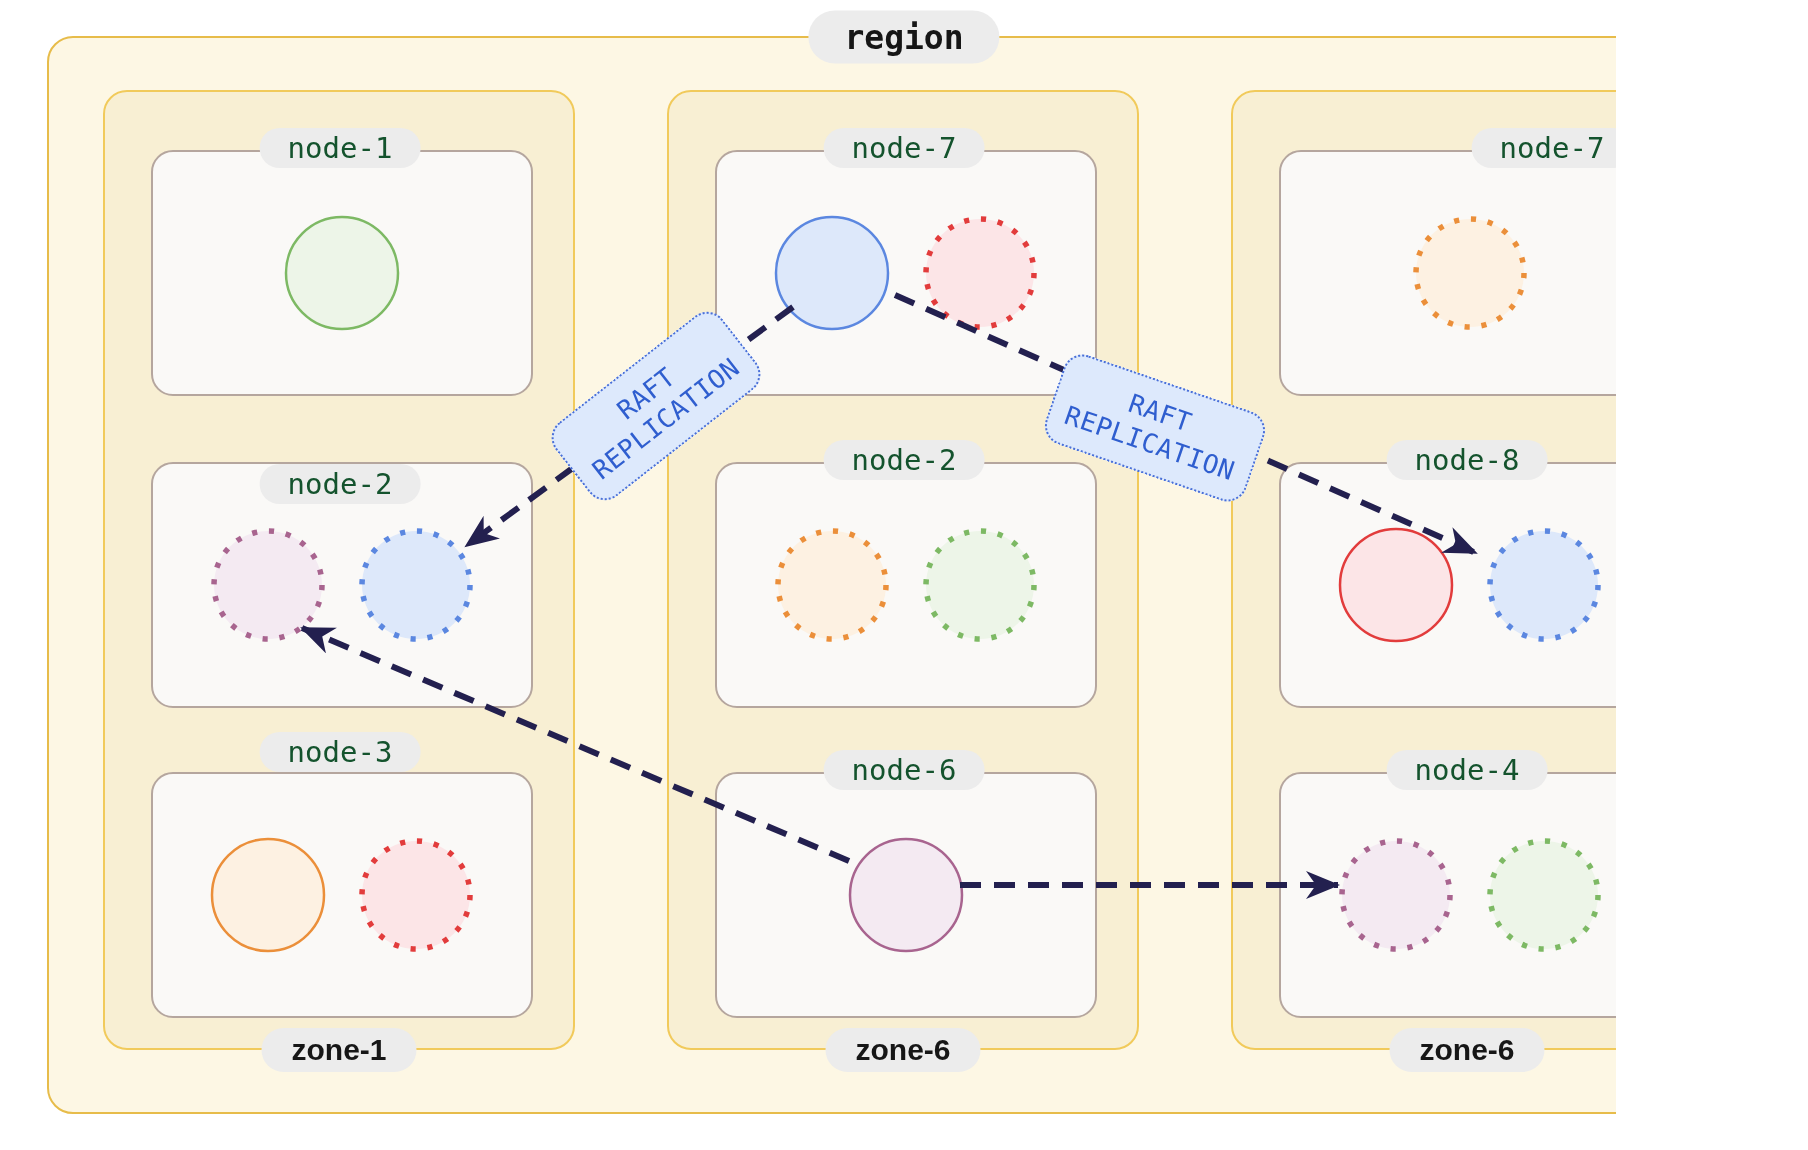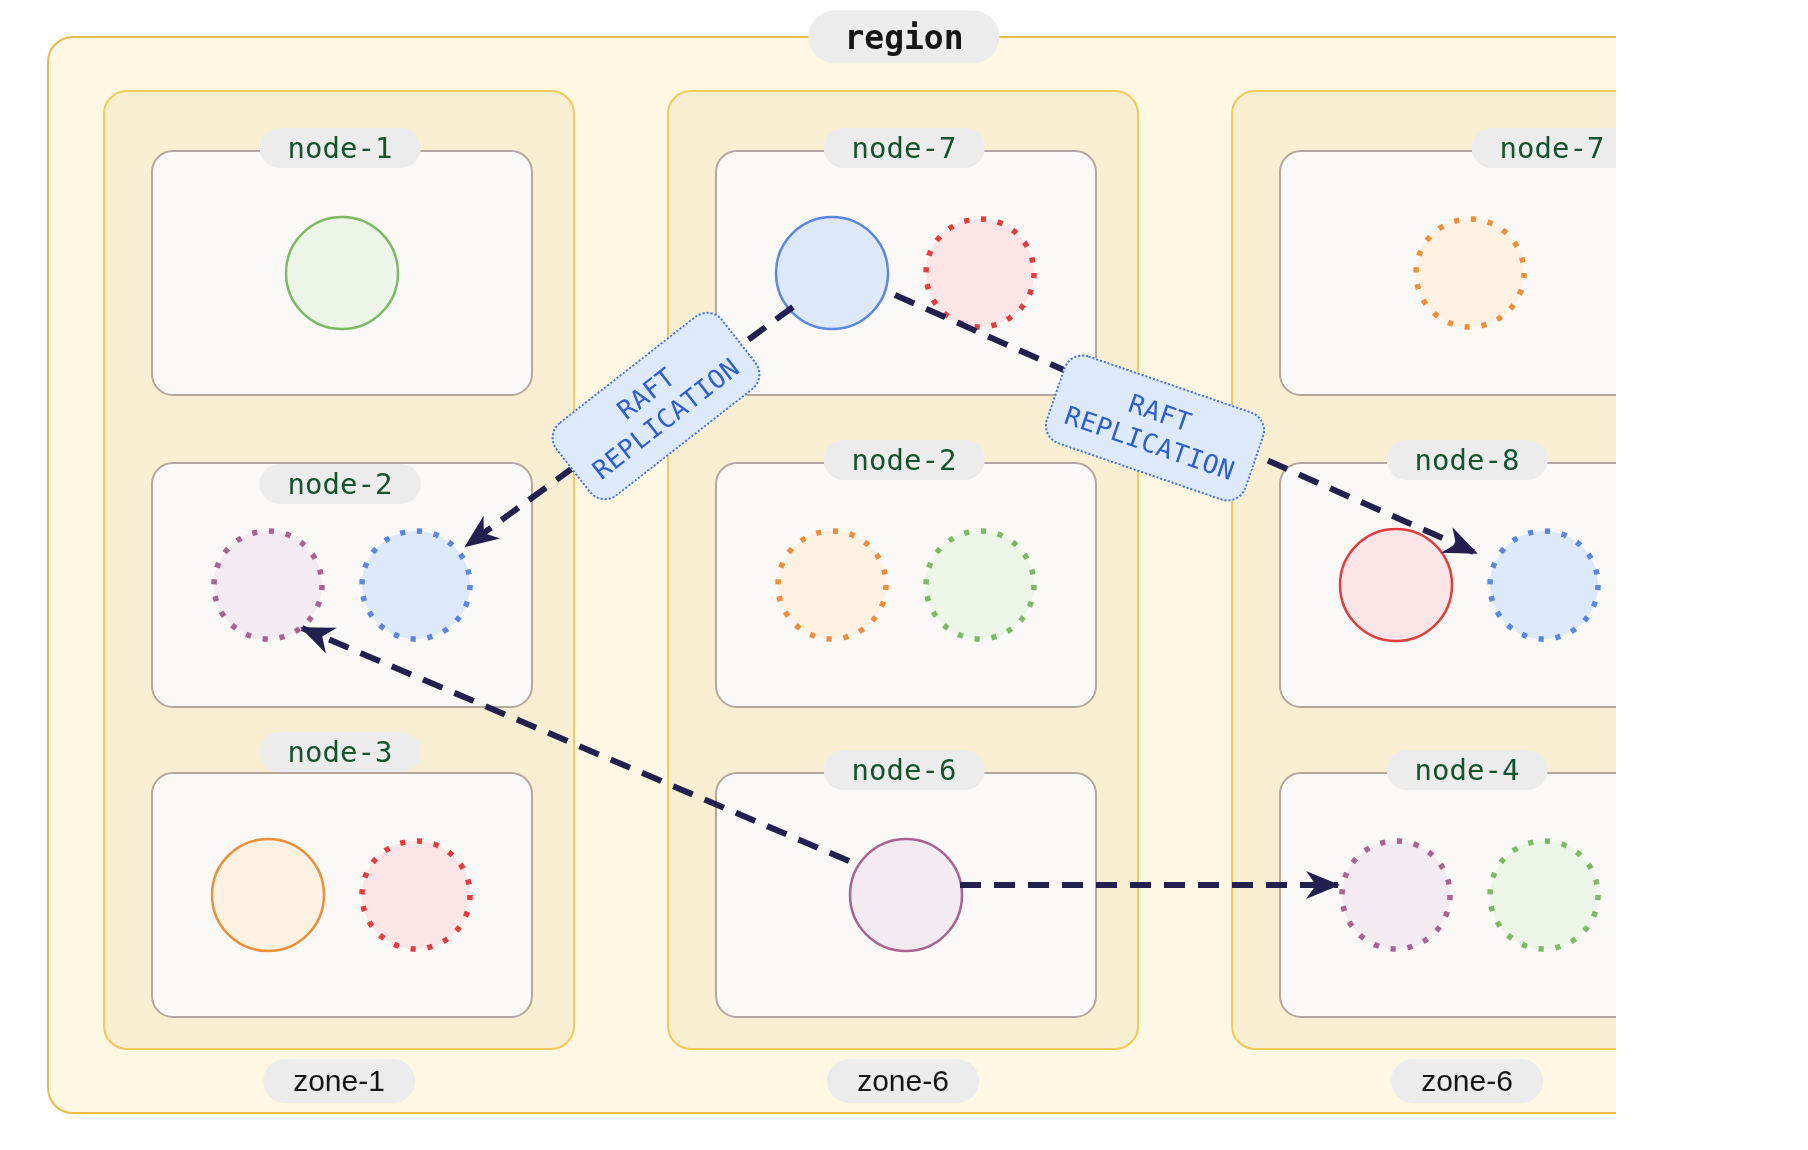--- a/index.html
+++ b/index.html
@@ -14,22 +14,22 @@
   .canvas{position:relative;width:1616px;height:1150px;background:#fff;overflow:hidden;
           font-family:"DejaVu Sans Mono",monospace;}
   .region{position:absolute;left:47px;top:36px;width:1722px;height:1078px;
           background:var(--region-bg);border:2.5px solid var(--region-border);border-radius:26px;
           box-sizing:border-box;}
   .pill{position:absolute;transform:translate(-50%,-50%);background:var(--pill-bg);
         color:var(--pill-text);border-radius:999px;white-space:nowrap;z-index:4;}
   .region-pill{left:904px;top:37px;font-size:33px;font-weight:700;padding:7px 36px;}
   .zone{position:absolute;top:90px;width:472px;height:960px;background:var(--zone-bg);
         border:2.5px solid var(--zone-border);border-radius:24px;box-sizing:border-box;}
-  .zone-pill{font-size:30px;font-weight:400;padding:5px 30px;top:1050px;
-             font-family:"Liberation Sans",sans-serif;margin-top:31px;}
+  .zone-pill{font-size:30px;font-weight:700;padding:5px 30px;top:1050px;
+             font-family:"Liberation Sans",sans-serif;}
   .node{position:absolute;left:46px;width:382px;height:246px;background:var(--node-bg);
         border:2px solid var(--node-border);border-radius:22px;box-sizing:border-box;
         display:flex;align-items:center;justify-content:center;gap:30px;}
   .node-pill{font-size:29px;font-weight:400;padding:3px 28px;color:#14532d;}
   .replica{display:block;}
   .overlay{position:absolute;left:0;top:0;z-index:5;pointer-events:none;}
   .raft-label{position:absolute;width:212px;height:94px;z-index:6;box-sizing:border-box;
       background:var(--raft-label-bg);border:2.5px dotted var(--raft-label-border);
       border-radius:20px;color:var(--raft-label-text);font-size:26px;line-height:1.25;
       letter-spacing:.5px;display:flex;align-items:center;justify-content:center;

